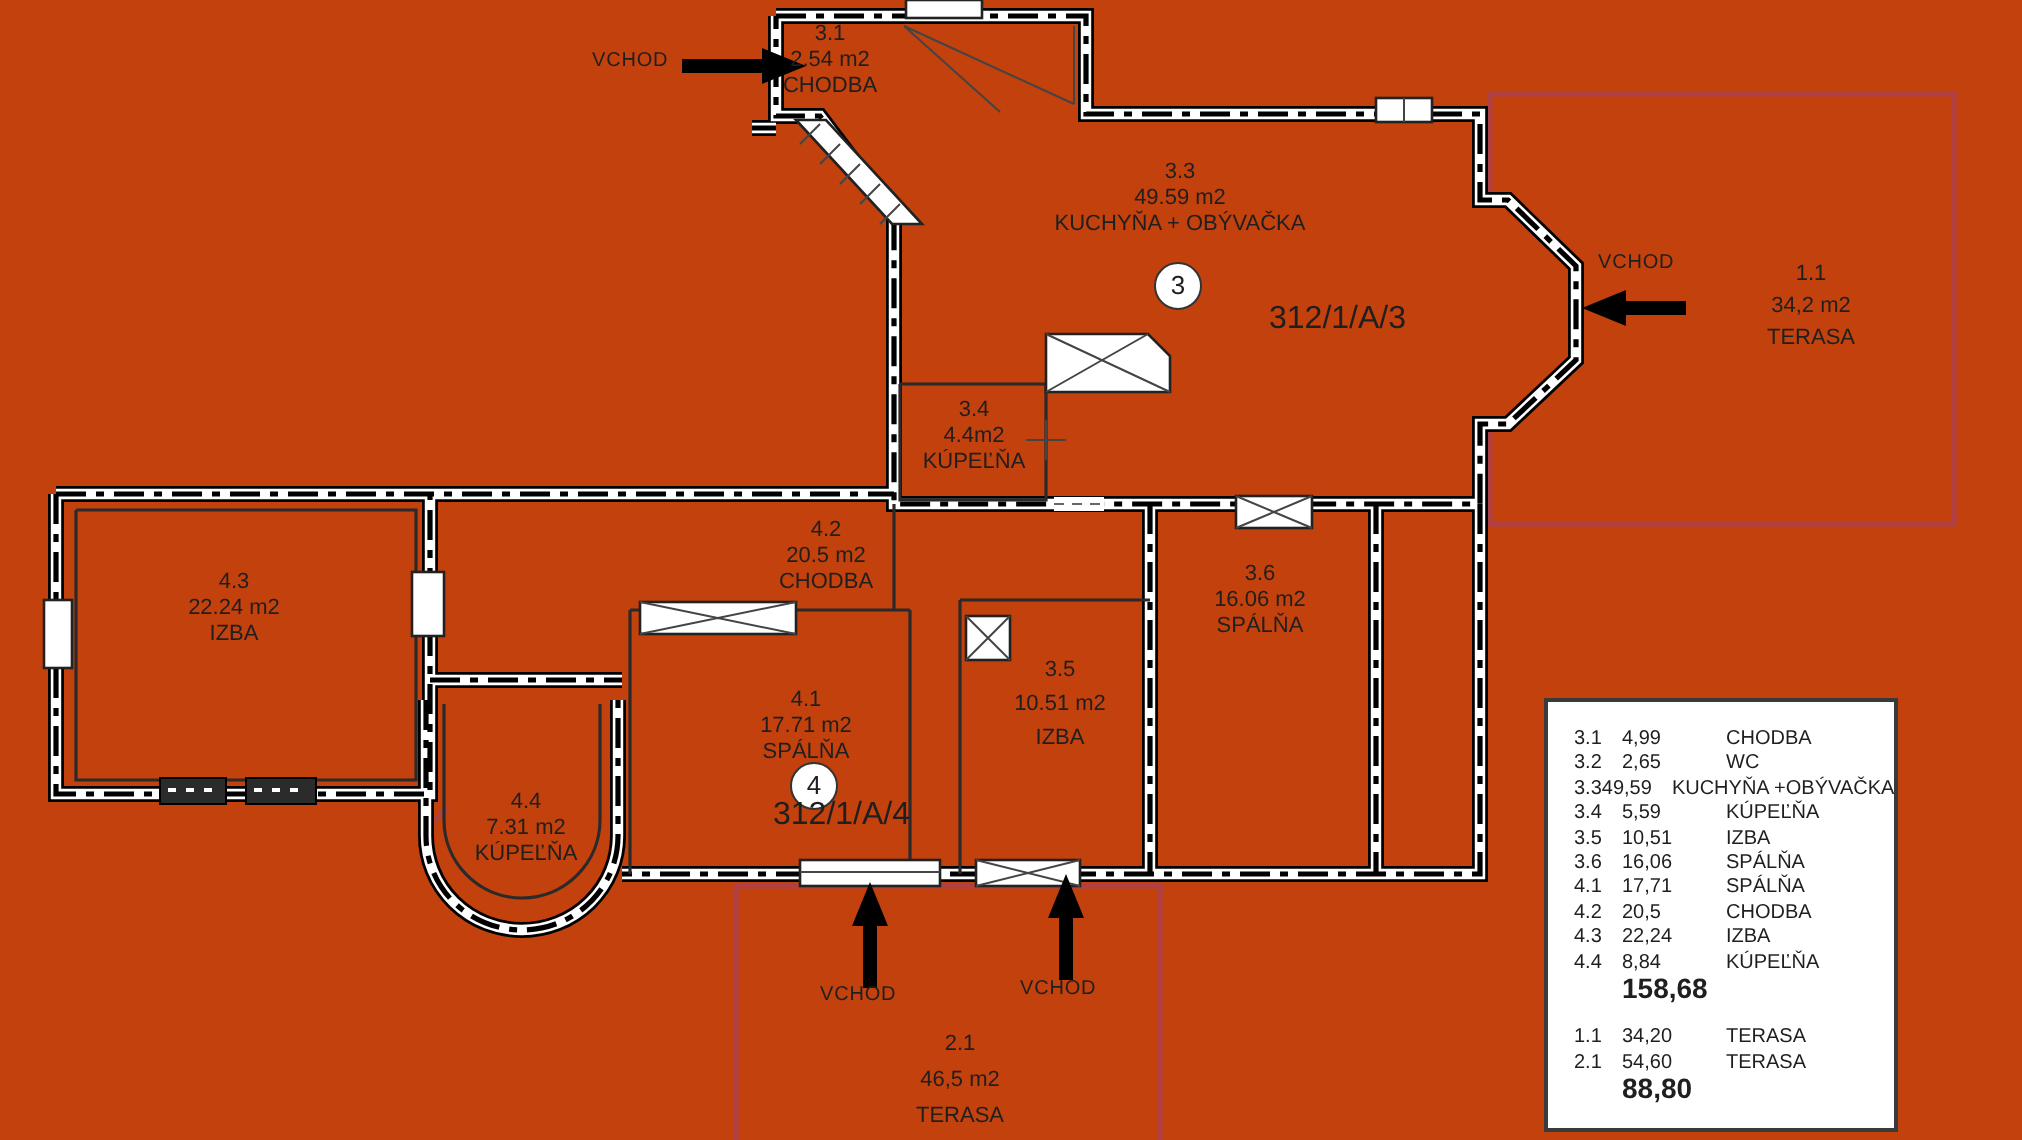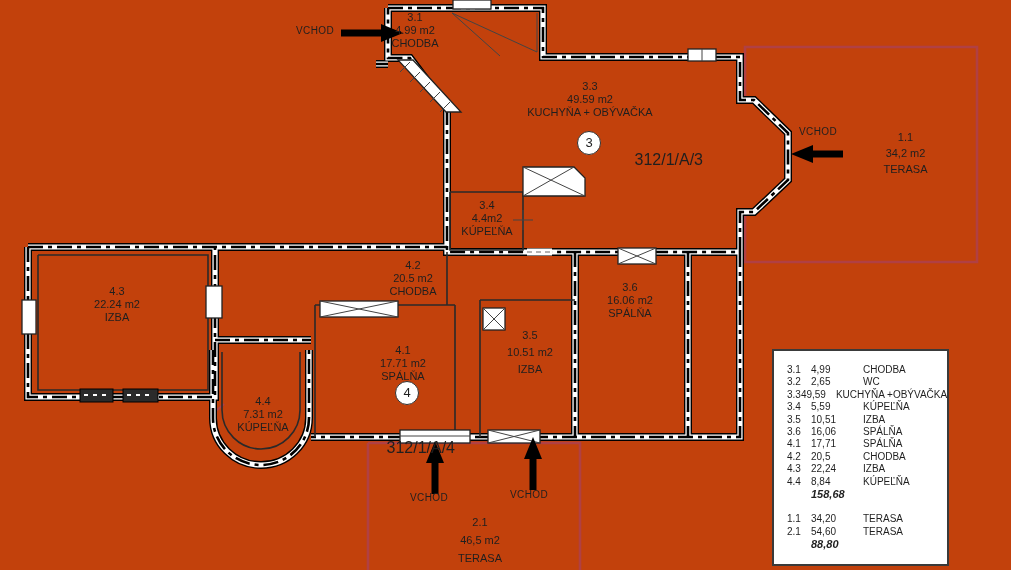--- a/index.html
+++ b/index.html
@@ -42,30 +42,30 @@
   #vchod-e{left:799px;top:126px;}
   #vchod-s1{left:410px;top:492px;}
   #vchod-s2{left:510px;top:489px;}
 
   .circ{position:absolute;width:22px;height:22px;border:1.4px solid #333;border-radius:50%;
         text-align:center;line-height:22px;font-size:13px;background:#fff;}
   #circle-3{left:577px;top:131px;}
   #circle-4{left:395px;top:381px;}
   .code{position:absolute;text-align:right;font-size:16px;}
   #code-3{left:608px;top:151px;width:95px;}
-  #code-4{left:357px;top:399px;width:98px;margin-top:40px;}
+  #code-4{left:357px;top:399px;width:98px;}
 
   .legend{position:absolute;left:772px;top:349px;width:177px;height:217px;
           border:2px solid #3a3a3a;box-sizing:border-box;padding:13px 0 0 13px;
           font-size:10px;background:#fff;}
   .lrow{display:flex;height:12.4px;line-height:12.4px;white-space:nowrap;}
   .lid{width:24px;}
   .lar{width:42px;text-align:left;}
   .lnm{margin-left:10px;}
-  .ltotal .lar{font-weight:bold;font-size:11px;font-style:italic;}
+  .ltotal .lar{font-weight:bold;font-size:14px;}
   .lgap{height:13px;}
 </style>
 </head>
 <body>
 
 <div id="stage">
 
   <svg id="plan-svg" width="1011" height="570" viewBox="0 0 1011 570">
 
     <g>
@@ -148,21 +148,21 @@
       <polygon class="arrh" points="426,463 435,441 444,463"></polygon>
     </g>
     <g>
       <path class="arr" d="M533,457 V490"></path>
       <polygon class="arrh" points="524,459 533,437 542,459"></polygon>
     </g>
   </svg>
 
   <div class="lbl" id="lbl-3-1">
     <span>3.1</span>
-    <span>4.99 m2</span>
+    <span>2.54 m2</span>
     <span>CHODBA</span>
   </div>
   <div class="lbl" id="lbl-3-3">
     <span>3.3</span>
     <span>49.59 m2</span>
     <span>KUCHYŇA + OBÝVAČKA</span>
   </div>
   <div class="lbl" id="lbl-3-4">
     <span>3.4</span>
     <span>4.4m2</span>

